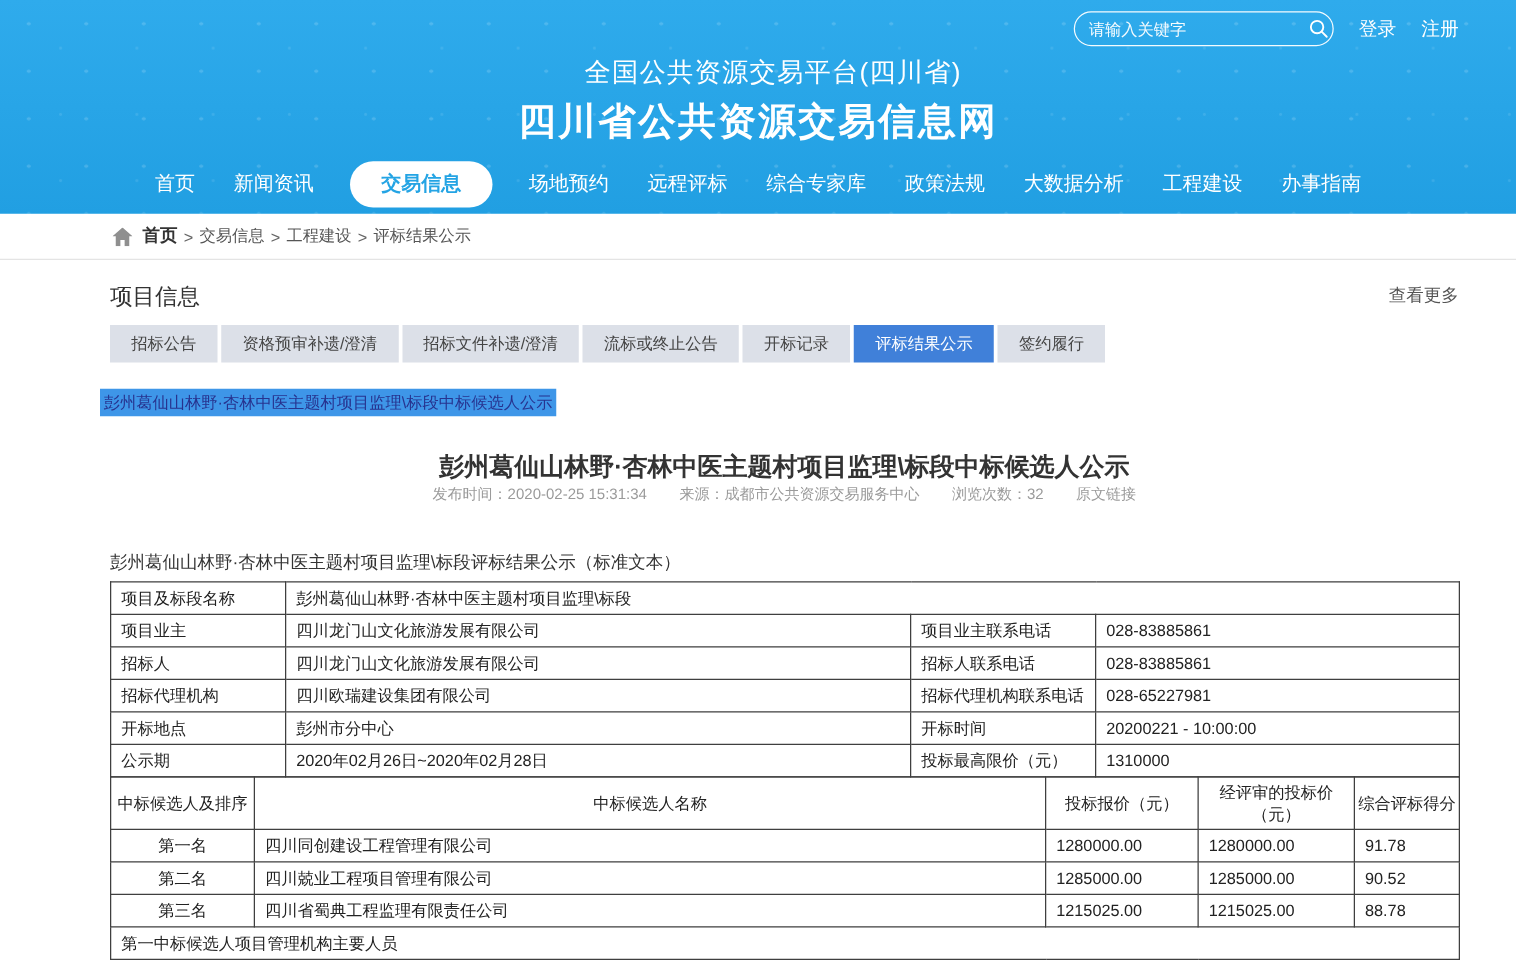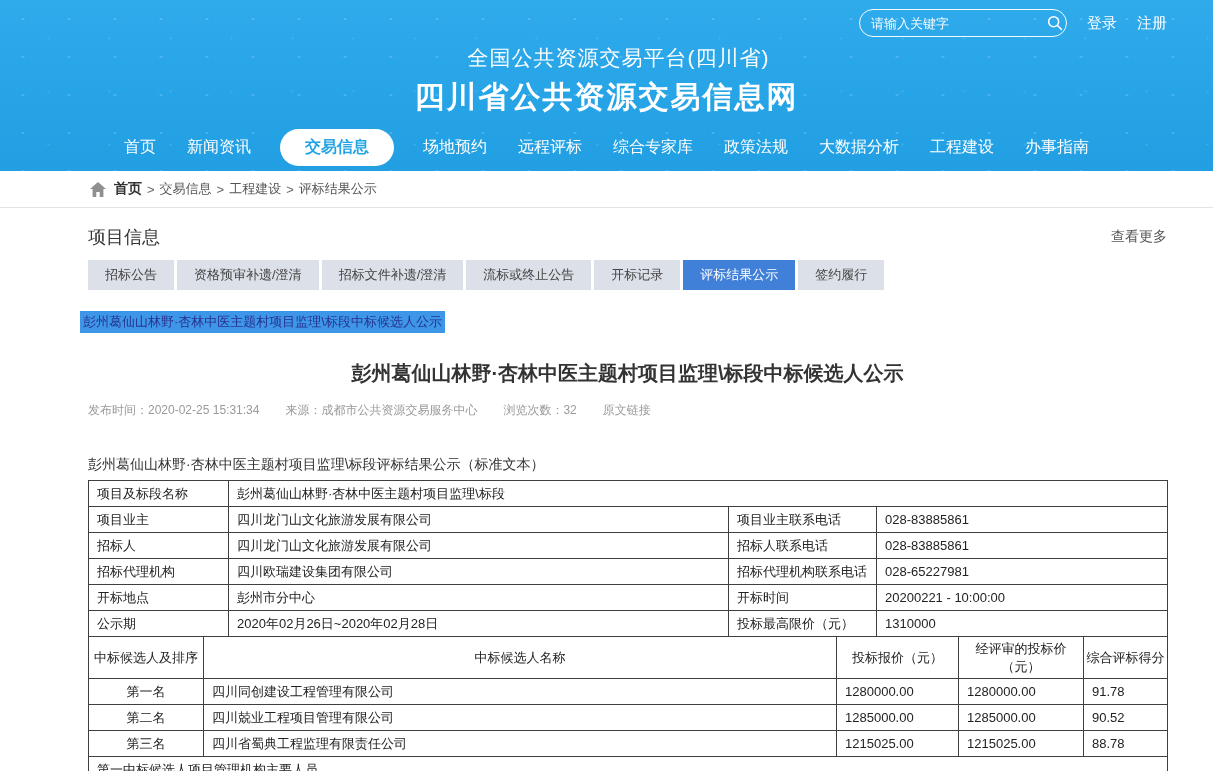--- a/index.html
+++ b/index.html
@@ -50,21 +50,21 @@
   .tabs { display:flex; gap:3px; margin-top:11px; }
   .tab { height:30px; line-height:30px; padding:0 17px; background:#dce0e8; color:#444;
     font-size:13px; cursor:pointer; white-space:nowrap; }
   .tab.active { background:#4080d9; color:#fff; }
 
   .selected-line { display:table; margin-top:21px; margin-left:-8px;
     background:#3e96e8; color:#27338f; font-size:13px; padding:2px 3px; cursor:pointer; }
 
   .article-title { text-align:center; font-size:20px; font-weight:bold; color:#333;
     margin-top:27px; }
-  .article-meta { display:flex; gap:26px; margin-top:15px;
+  .article-meta { display:flex; justify-content:center; gap:26px; 
     font-size:12px; color:#9a9a9a; }
   .article-meta span { white-space:nowrap; }
   .orig-link { cursor:pointer; }
 
   .table-caption { font-size:14px; color:#333; margin-top:37px; }
 
   .tbl { border-collapse:collapse; width:1079px; table-layout:fixed; font-size:13px;
     color:#222; margin-top:6px; }
   .tbl td { border:1px solid #3f3f3f; padding:3px 8px; height:26px; overflow:hidden;
     white-space:nowrap; }

